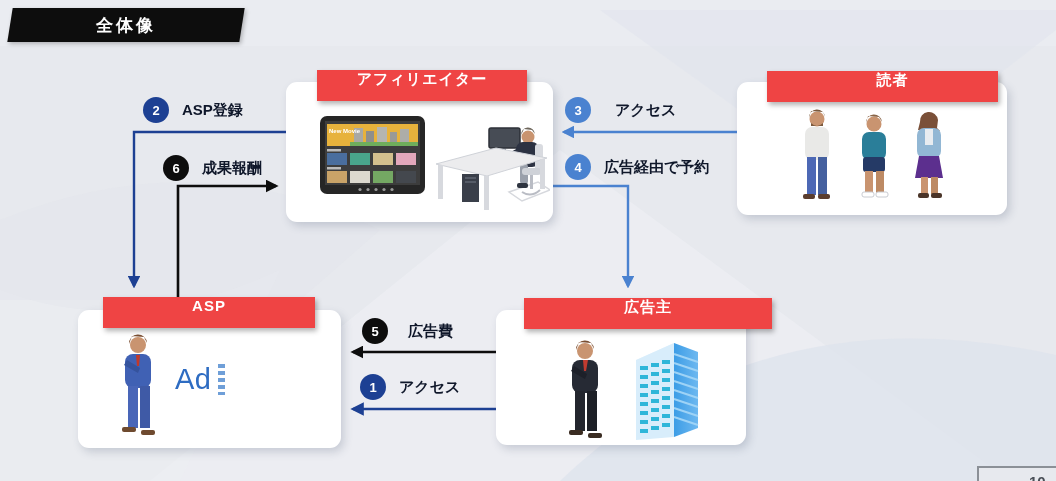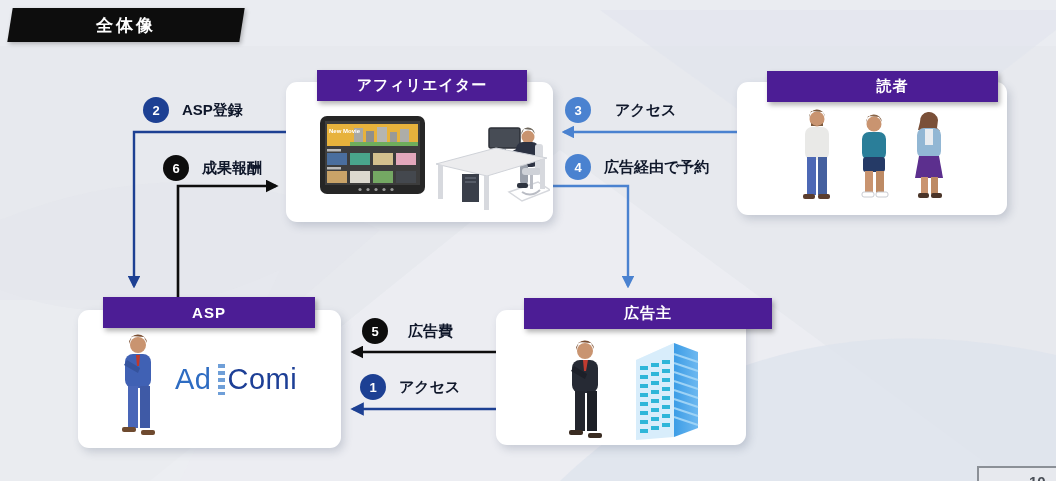--- a/index.html
+++ b/index.html
@@ -18,22 +18,22 @@
   .banner-text{
     position:absolute;inset:0;display:flex;align-items:center;justify-content:center;
     transform:skewX(9deg);color:#fff;font-weight:bold;font-size:17px;letter-spacing:3px;
   }
   
   .box{
     position:absolute;background:#fff;border-radius:11px;
     box-shadow:3px 4px 8px rgba(70,82,110,.22);
   }
   .nodelabel{
-    position:absolute;background:#4c1d95;color:#fff;height:31px;
-    display:flex;align-items:center;justify-content:center;
+    position:absolute;background:#ef4444;color:#fff;height:31px;
+    display:flex;align-items:flex-start;justify-content:center;
     font-weight:bold;font-size:15px;letter-spacing:1px;
     box-shadow:2px 3px 5px rgba(0,0,0,.3);z-index:6;
   }
   
   .badge{position:absolute;display:flex;align-items:center;z-index:7;}
   .badge .num{
     width:26px;height:26px;border-radius:50%;flex:0 0 26px;
     color:#fff;font-weight:bold;font-size:13px;
     display:flex;align-items:center;justify-content:center;
   }
@@ -198,21 +198,20 @@
     <polygon points="26,23 30,23 29,34 27,34" fill="#c0392b"></polygon>
     <polygon points="17,28 30,36 28,41 14,33" fill="#35539d"></polygon>
     <rect x="18" y="54" width="10" height="42" fill="#4966b8"></rect>
     <rect x="30" y="54" width="10" height="42" fill="#3f5aa6"></rect>
     <rect x="12" y="95" width="14" height="5" rx="2" fill="#6e4a2f"></rect>
     <rect x="31" y="98" width="14" height="5" rx="2" fill="#6e4a2f"></rect>
   </svg>
   <div class="logo" style="left:97px;top:52px;">
     <span class="ad">Ad</span>
     <span class="dash"></span>
-    <span class="comi">Comi</span>
   </div>
 </div>
 <div class="nodelabel" style="left:103px;top:297px;width:212px;">
   <span>ASP</span>
 </div>
 
 <div class="box" style="left:496px;top:310px;width:250px;height:135px;">
   <svg class="abs" style="left:62px;top:28px;" width="58" height="106" viewBox="0 0 58 106">
     <circle cx="27" cy="13" r="8" fill="#c99470"></circle>
     <path d="M18,12 a9,9 0 0 1 18,-1 l-3,-6 -12,-1 z" fill="#7b4f33"></path>

